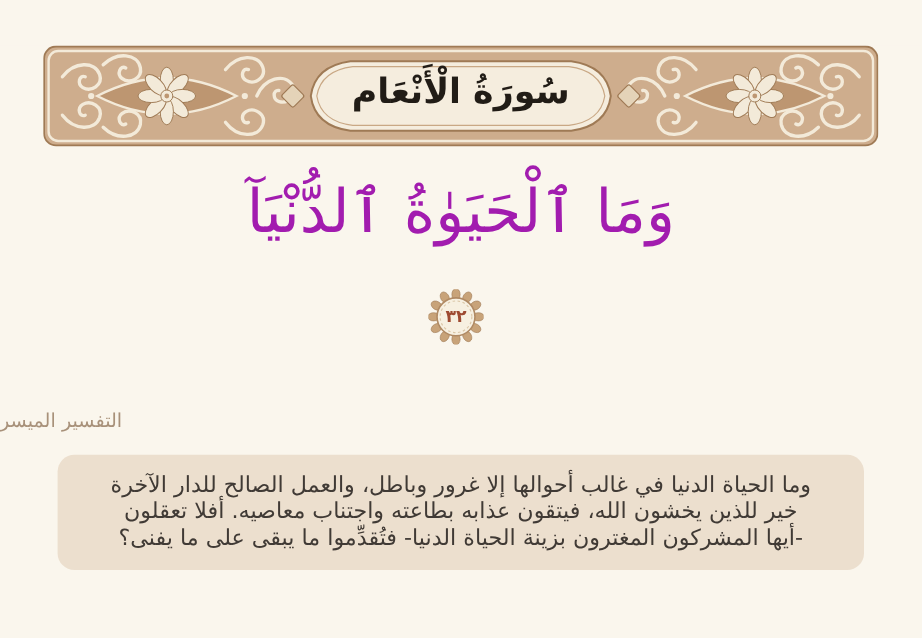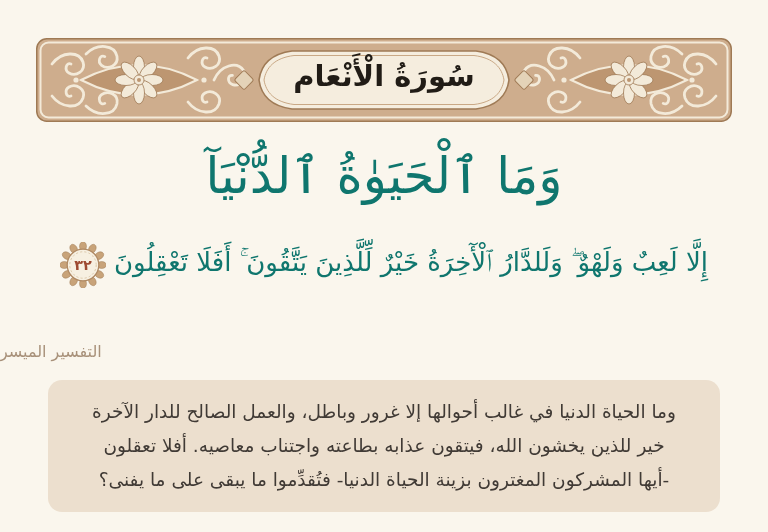--- a/index.html
+++ b/index.html
@@ -37,21 +37,21 @@
     margin: 36px 0 0; padding-inline-start: 58px;
     text-align: left; font-size: 16px; line-height: 24px;
   }
   .tafsir-box {
     margin: 16px 48px 0;
     border-radius: 14px;
     padding: 15px 18px;
   }
   .tafsir-text {
     margin: 0; text-align: center;
-    font-size: 18.5px; line-height: 34px;
+    font-size: 18.5px; line-height: 22px;
     white-space: pre-line;
   }
 </style>
 </head>
 <body>
 
 <main style="background: rgb(250, 246, 237);">
 
   <header class="banner">
     <svg width="696" height="84" viewBox="0 0 696 84" aria-hidden="true">
@@ -100,24 +100,24 @@
       <use href="#patLeft" transform="translate(696 0) scale(-1 1)"></use>
 
       <g>
         <path d="M223 42 C225 27 234 16 256 13 L440 13 C462 16 471 27 473 42 C471 57 462 68 440 71 L256 71 C234 68 225 57 223 42 Z" fill="#f5edde" stroke="#9f7a55" stroke-width="1.6"></path>
         <path d="M228 42 C230 30 238 20 258 17.5 L438 17.5 C458 20 466 30 468 42 C466 54 458 64 438 66.5 L258 66.5 C238 64 230 54 228 42 Z" fill="none" stroke="#c9a885" stroke-width="1"></path>
       </g>
     </svg>
     <div class="banner-title">سُورَةُ الْأَنْعَام</div>
   </header>
 
-  <section class="verse" dir="rtl" style="color: #0f766e;">
+  <section class="verse" dir="rtl" style="color: #a21caf;">
     <div class="verse-line1">وَمَا ٱلْحَيَوٰةُ ٱلدُّنْيَآ</div>
     <div class="verse-line2">
-      <span>إِلَّا لَعِبٌ وَلَهْوٌ ۖ وَلَلدَّارُ ٱلْأٓخِرَةُ خَيْرٌ لِّلَّذِينَ يَتَّقُونَ ۚ أَفَلَا تَعْقِلُونَ</span><span class="ayah-medallion">
+      <span class="ayah-medallion">
         <svg width="46" height="46" viewBox="0 0 48 48" style="vertical-align:middle" aria-hidden="true">
           <g transform="translate(24 24)">
             <g>
               <ellipse cx="0" cy="-19.5" rx="3.6" ry="5" fill="#c8a379" stroke="#9f7a55" stroke-width="0.5"></ellipse>
               <ellipse cx="0" cy="-19.5" rx="3.6" ry="5" fill="#c8a379" stroke="#9f7a55" stroke-width="0.5" transform="rotate(30)"></ellipse>
               <ellipse cx="0" cy="-19.5" rx="3.6" ry="5" fill="#c8a379" stroke="#9f7a55" stroke-width="0.5" transform="rotate(60)"></ellipse>
               <ellipse cx="0" cy="-19.5" rx="3.6" ry="5" fill="#c8a379" stroke="#9f7a55" stroke-width="0.5" transform="rotate(90)"></ellipse>
               <ellipse cx="0" cy="-19.5" rx="3.6" ry="5" fill="#c8a379" stroke="#9f7a55" stroke-width="0.5" transform="rotate(120)"></ellipse>
               <ellipse cx="0" cy="-19.5" rx="3.6" ry="5" fill="#c8a379" stroke="#9f7a55" stroke-width="0.5" transform="rotate(150)"></ellipse>
               <ellipse cx="0" cy="-19.5" rx="3.6" ry="5" fill="#c8a379" stroke="#9f7a55" stroke-width="0.5" transform="rotate(180)"></ellipse>

